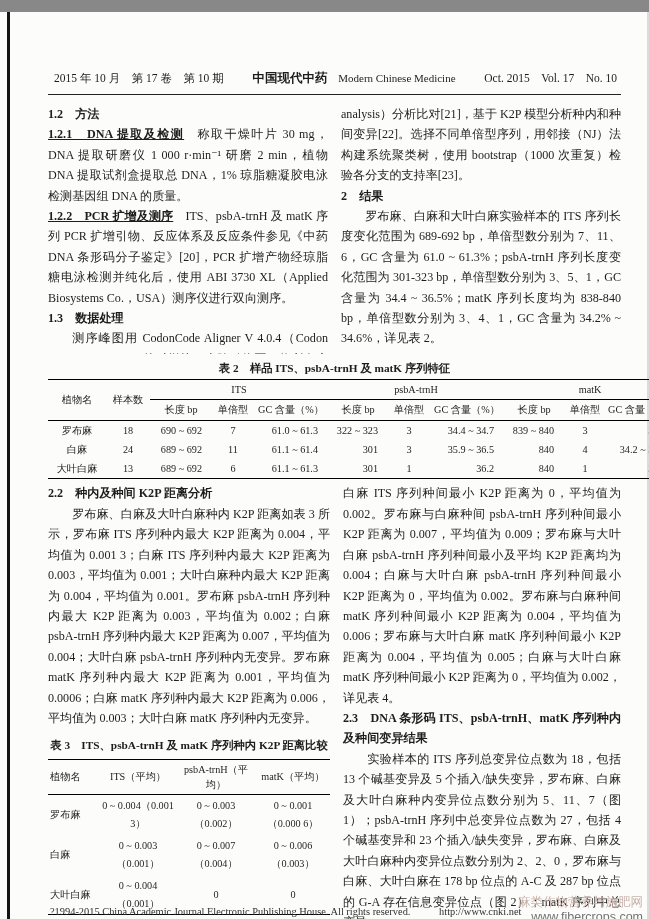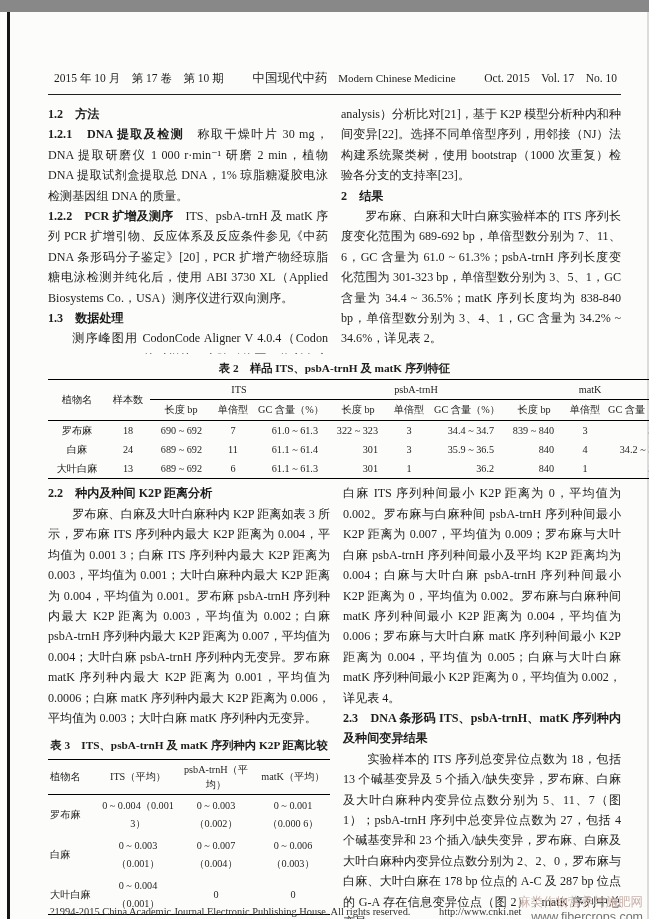--- a/index.html
+++ b/index.html
@@ -5,31 +5,31 @@
   html,body{margin:0;padding:0;background:#888;}
   .page{position:relative;width:649px;height:919px;margin:12px auto;background:#fcfcfa;
         font-family:"Liberation Serif","DejaVu Serif",serif;color:#1d1d1d;overflow:hidden;}
   .scan-left{position:absolute;left:7px;top:0;width:3px;height:100%;background:#141414;}
   .scan-right{position:absolute;right:0;top:0;width:2px;height:100%;background:#dcdcda;}
   .scan-bottom{position:absolute;left:0;bottom:0;width:100%;height:8px;background:#161616;z-index:5;}
   .content{position:absolute;left:48px;right:28px;top:0;}
   
   .phead{display:flex;justify-content:space-between;align-items:baseline;
          margin-top:58px;padding:0 4px 7px 6px;border-bottom:1.3px solid #222;font-size:11.5px;white-space:nowrap;}
-  .jcn{font-weight:normal;font-size:12.5px;}
+  .jcn{font-weight:bold;font-size:12.5px;}
   .jen{font-size:11px;margin-left:8px;}
   
   .cols{display:flex;gap:13px;text-align:justify;}
   .cols.top{margin-top:9px;height:250px;overflow:hidden;}
   .cols.bottom{margin-top:4px;height:452px;overflow:hidden;}
   .col{flex:1;font-size:12.1px;line-height:20.4px;}
   .col p,.col h4{margin:0;padding:0;font-size:12.1px;}
   .col h4{font-weight:bold;}
   .indent{text-indent:2em;}
-  .lead{font-weight:bold;}
+  .lead{font-weight:bold;text-decoration:underline;}
   
   .tblcap{text-align:center;font-weight:bold;font-size:11.3px;margin:7px 0 3px;}
   table{width:100%;border-collapse:collapse;font-size:10.2px;table-layout:fixed;}
   th,td{padding:2px 2px;font-weight:normal;line-height:1.5;}
   .t2{border-top:1.6px solid #000;border-bottom:1.6px solid #000;}
   .t2 .grp{border-bottom:0.8px solid #000;text-align:center;}
   .t2 .span2{border-bottom:0.8px solid #000;text-align:center;}
   .t2 .sub{border-bottom:0.8px solid #000;text-align:center;}
   .t2 td{text-align:center;}
   .t2 .ar{text-align:right;padding-right:10px;}

